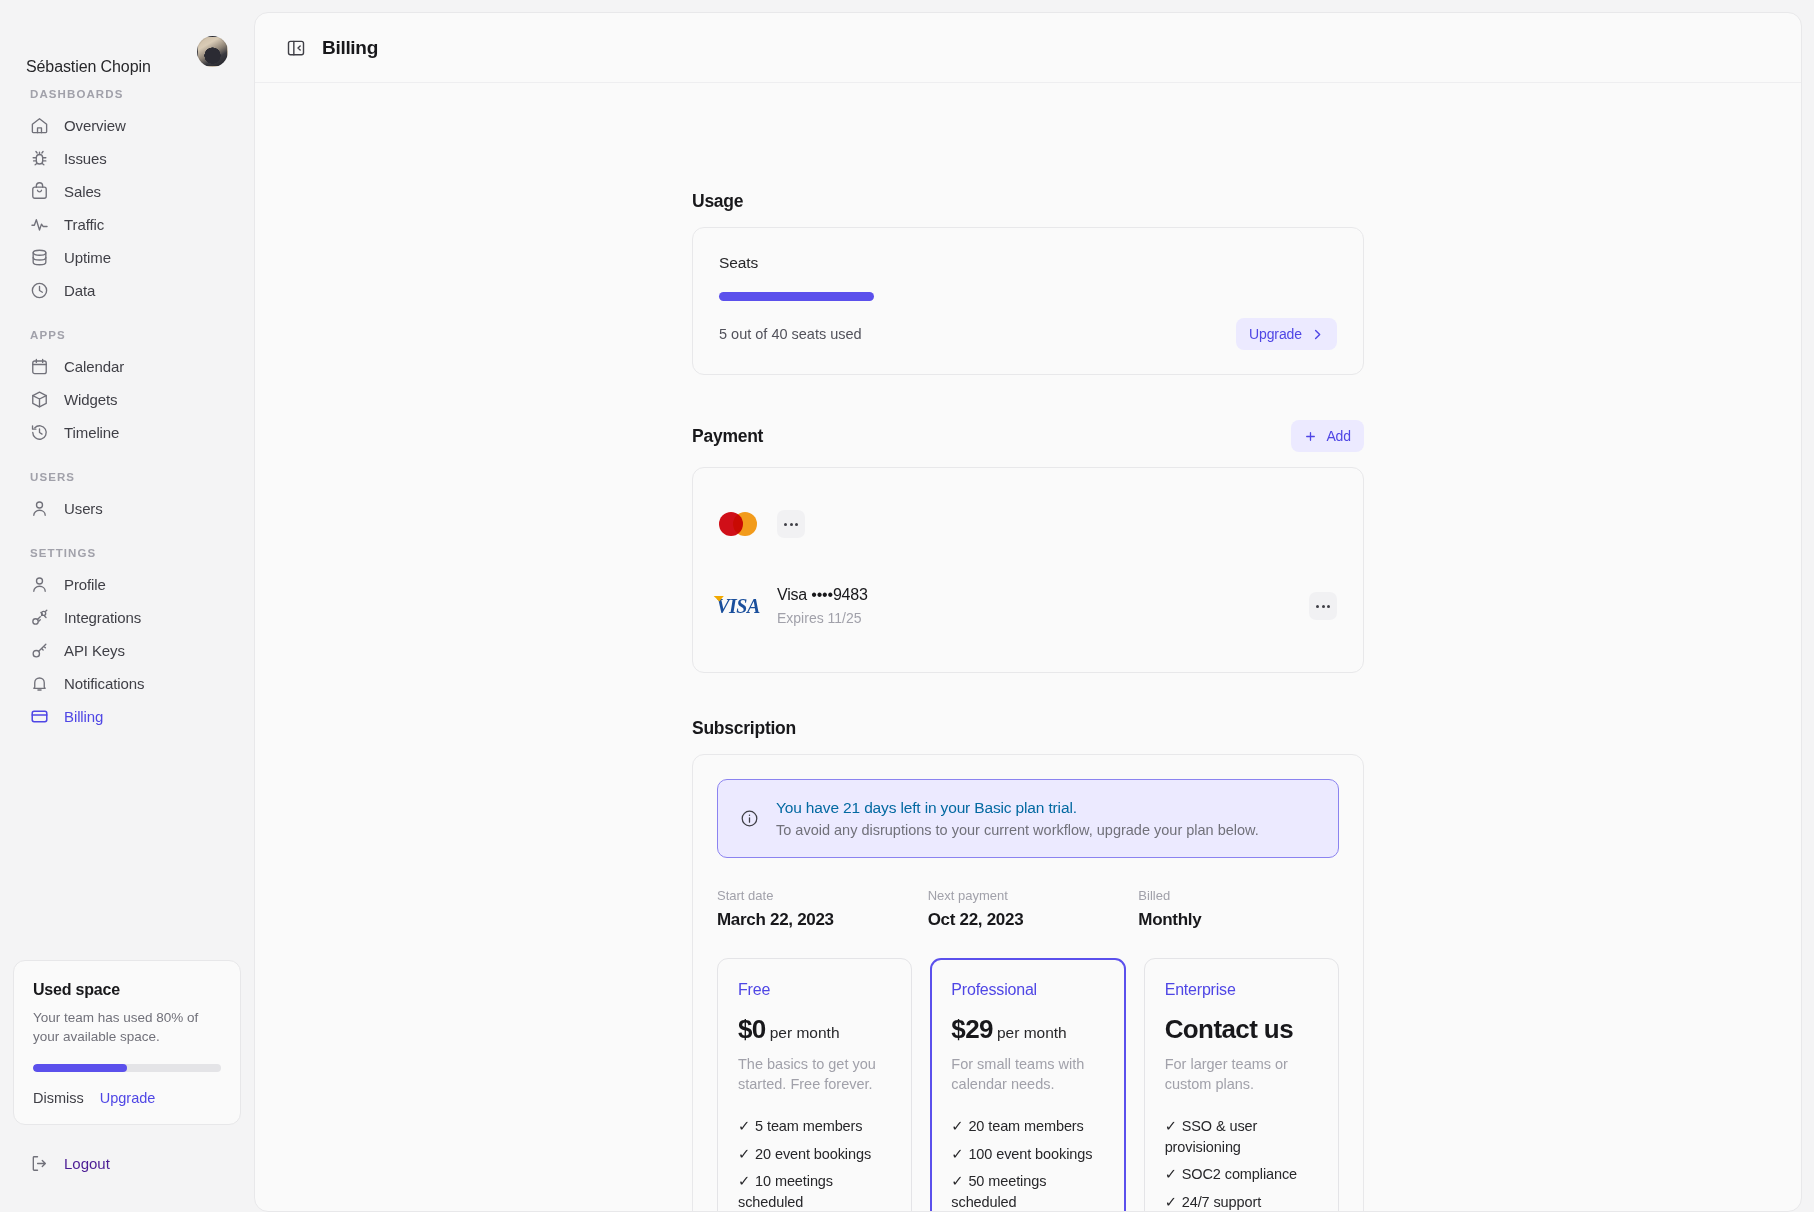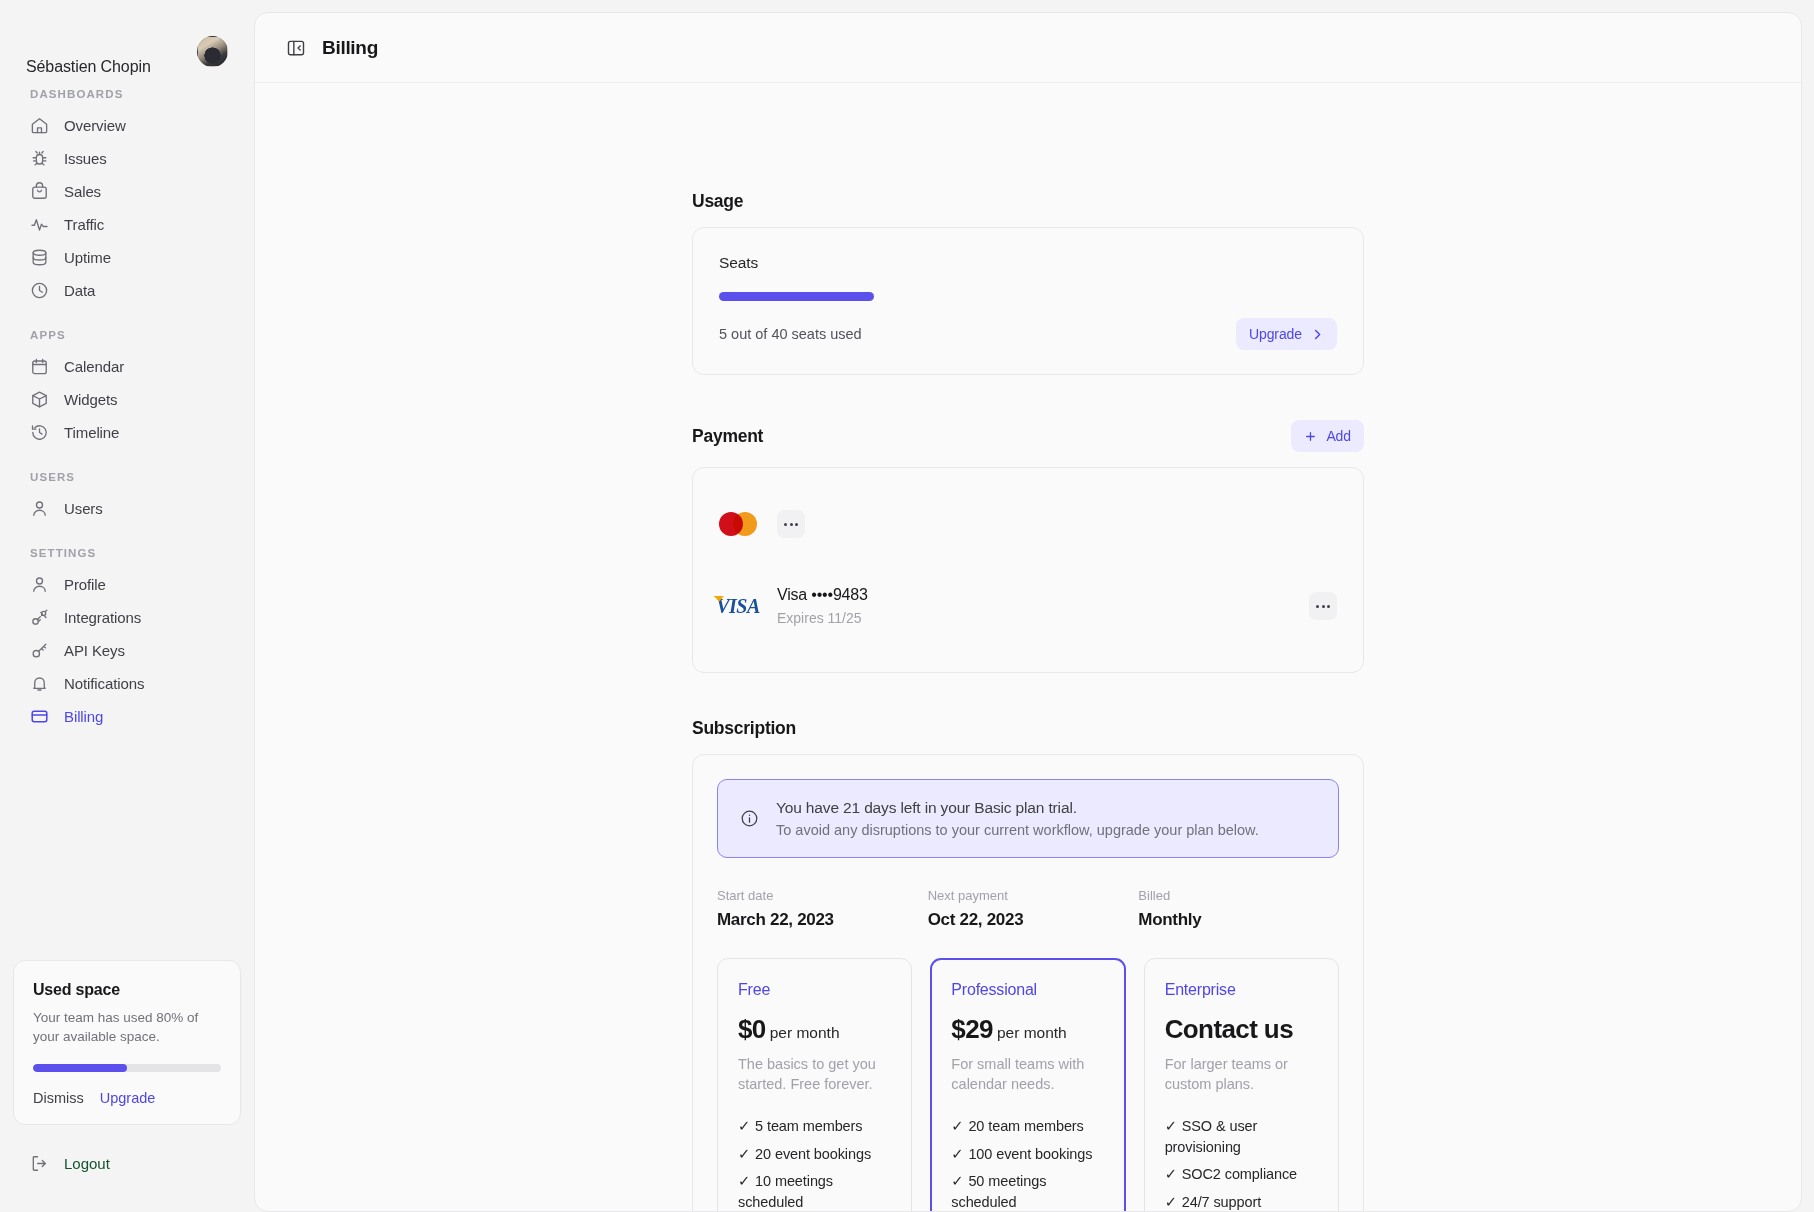--- a/index.html
+++ b/index.html
@@ -70,21 +70,21 @@
   }
   .used-fill { height: 100%; border-radius: 99px; background: #5b50ec; width: 50%; }
   .used-actions { display: flex; gap: 16px; margin-top: 18px; font-size: 14.5px; }
   .used-dismiss { color: #3f3f46; cursor: pointer; }
   .used-upgrade { color: #4f46e5; cursor: pointer; }
 
   .sb-logout {
     position: absolute; left: 22px; bottom: 32px;
     display: flex; align-items: center; gap: 15px;
     padding: 0 8px; height: 33px;
-    font-size: 15px; color: #14532d; cursor: pointer; justify-content: center;
+    font-size: 15px; color: #4c1d95; cursor: pointer; justify-content: center;
   }
   .sb-logout svg { width: 19px; height: 19px; color: #71717a; display:block; }
 
   
   .main {
     flex: 1; height: 1212px;
     padding: 12px 12px 0 0;
   }
   .panel {
     width: 100%; height: 1200px;
@@ -190,21 +190,21 @@
 
   
   .sub-card { padding: 24px 24px 0 24px; }
   .trial {
     display: flex; gap: 17px; align-items: center;
     background: #eceaff; border: 1px solid #8b83f0;
     border-radius: 10px; padding: 19px 22px;
   }
   .trial-ic { width: 19px; height: 19px; flex: 0 0 19px; color: #3f3f46; }
   .trial-ic svg { width: 19px; height: 19px; display: block; }
-  .trial-h { font-size: 15.5px; color: #404040; font-weight: 500; letter-spacing: -0.15px; }
+  .trial-h { font-size: 15.5px; color: #0369a1; font-weight: 500; letter-spacing: -0.15px; }
   .trial-p { font-size: 14.5px; color: #71717a; margin-top: 5px; }
 
   .meta {
     display: grid; grid-template-columns: 1fr 1fr 1fr;
     margin-top: 30px; column-gap: 10px;
   }
   .meta-k { font-size: 13px; color: #a1a1aa; }
   .meta-v { font-size: 17px; color: #18181b; font-weight: bold; margin-top: 7px; letter-spacing: -0.3px; }
 
   .plans {

